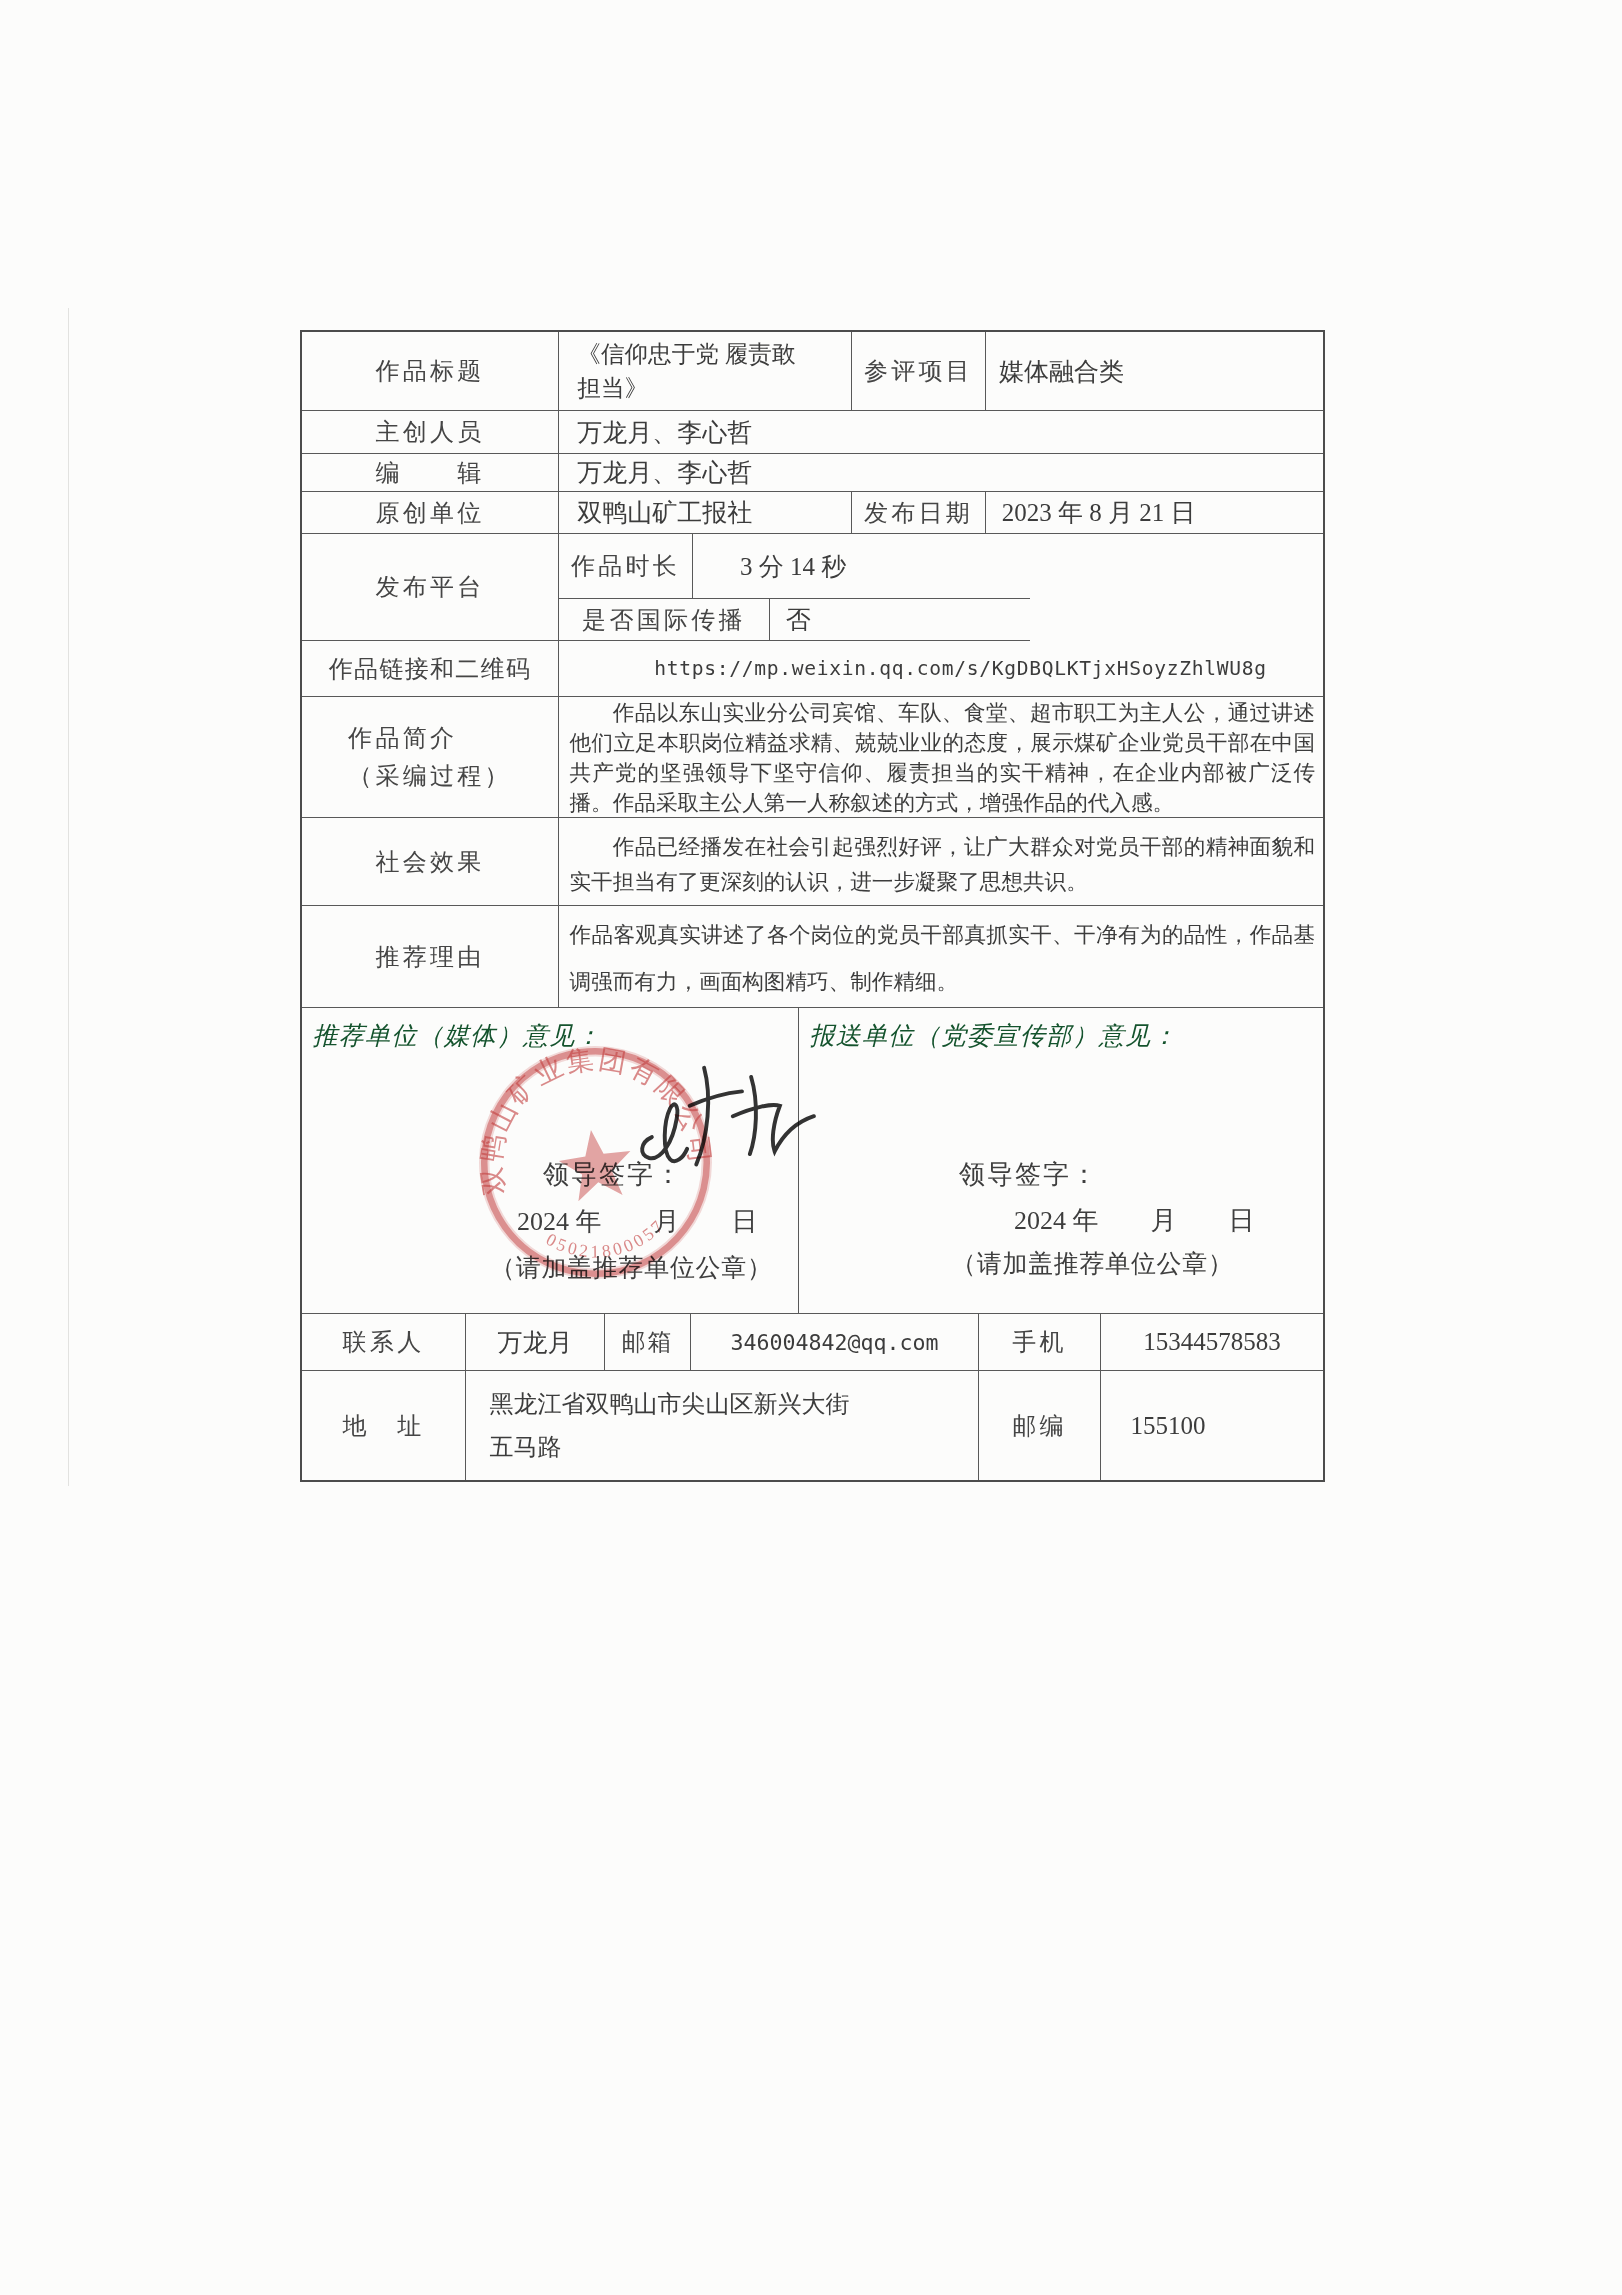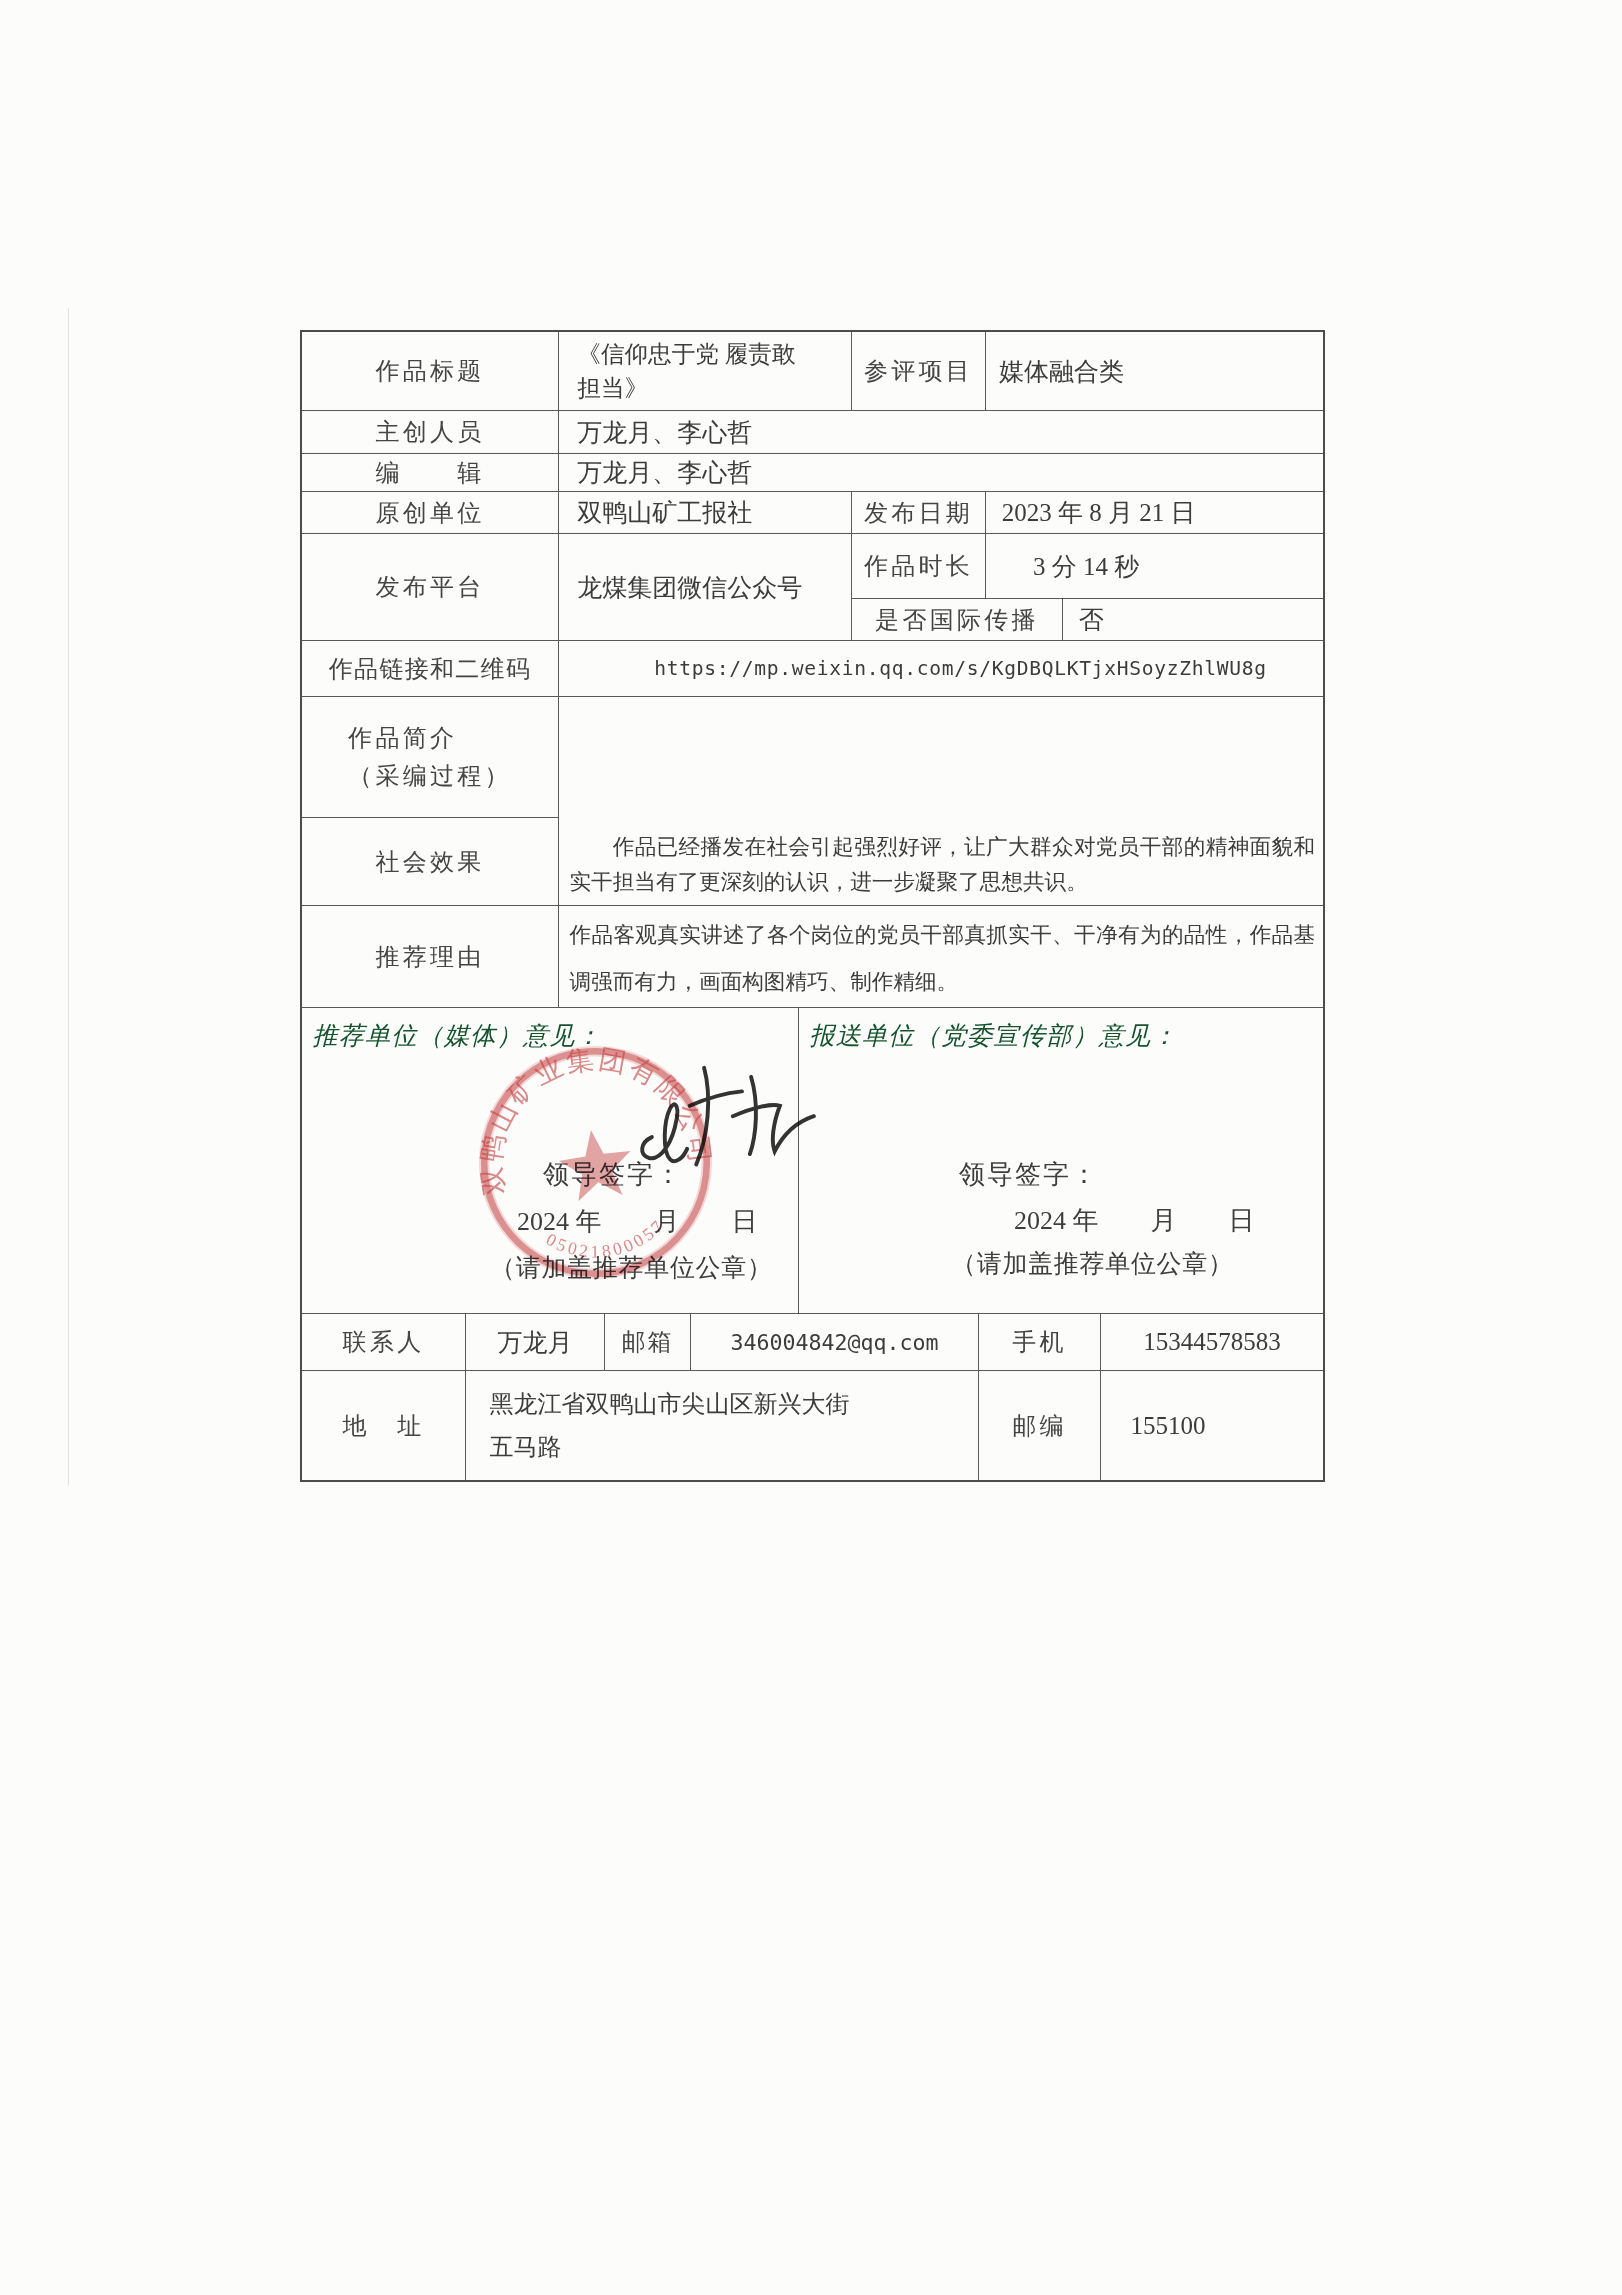--- a/index.html
+++ b/index.html
@@ -81,41 +81,43 @@
 
     <div class="row" style="height:42px">
       <div class="cell label" style="width:257px">原创单位</div>
       <div class="cell value" style="width:293px">双鸭山矿工报社</div>
       <div class="cell label" style="width:134px">发布日期</div>
       <div class="cell value last num" style="padding-left:15.7px">2023 年 8 月 21 日</div>
     </div>
 
     <div class="row" style="height:107px">
       <div class="cell label" style="width:257px;height:107px">发布平台</div>
-      <div class="cell value" style="width:293px;height:107px">龙煤集团微信公众号</div>
       <div class="col" style="width:471px">
         <div class="row" style="height:65px">
           <div class="cell label" style="width:134px">作品时长</div>
           <div class="cell value last num" style="padding-left:47px">3 分 14 秒</div>
         </div>
         <div class="row" style="height:42px">
           <div class="cell label" style="width:211px">是否国际传播</div>
           <div class="cell value last" style="padding-left:15.7px">否</div>
         </div>
       </div>
     </div>
 
     <div class="row" style="height:56px">
       <div class="cell label tight" style="width:257px">作品链接和二维码</div>
       <div class="cell value last mono urlcell">https://mp.weixin.qq.com/s/KgDBQLKTjxHSoyzZhlWU8g</div>
     </div>
 
     <div class="row" style="height:121px">
       <div class="cell label prewrap" style="width:257px;line-height:38px">作品简介
 （采编过程）</div>
+      <div class="cell last">
+        <span class="para indent">作品以东山实业分公司宾馆、车队、食堂、超市职工为主人公，通过讲述他们立足本职岗位精益求精、兢兢业业的态度，展示煤矿企业党员干部在中国共产党的坚强领导下坚守信仰、履责担当的实干精神，在企业内部被广泛传播。作品采取主公人第一人称叙述的方式，增强作品的代入感。</span>
+      </div>
     </div>
 
     <div class="row" style="height:88px">
       <div class="cell label" style="width:257px">社会效果</div>
       <div class="cell last">
         <span class="para indent effect">作品已经播发在社会引起强烈好评，让广大群众对党员干部的精神面貌和实干担当有了更深刻的认识，进一步凝聚了思想共识。</span>
       </div>
     </div>
 
     <div class="row" style="height:102px">

